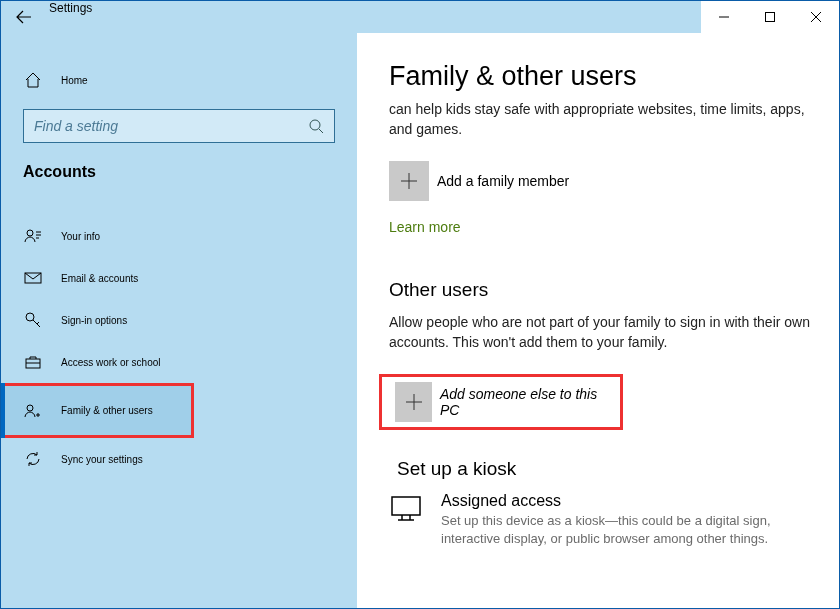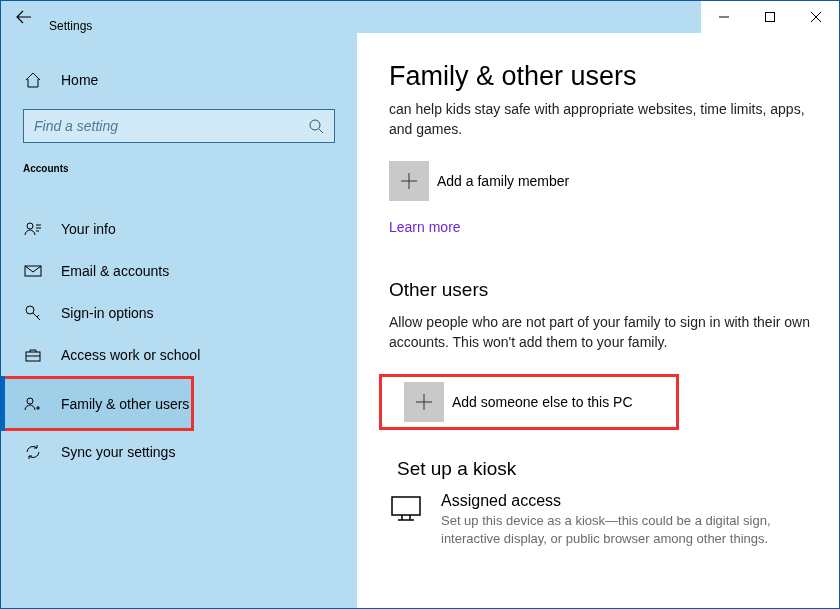--- a/index.html
+++ b/index.html
@@ -10,21 +10,21 @@
     background: #fff;
     width: 840px;
     height: 609px;
     overflow: hidden;
     border: 1px solid #0a5ca8;
     position: relative;
   }
   
   .titlebar {
     display: flex;
-    align-items: flex-end;
+    align-items: flex-start;
     height: 32px;
     background: #b6dcf1;
   }
   .titlebar .back-btn {
     width: 46px;
     height: 32px;
     display: flex;
     align-items: center;
     justify-content: center;
     color: #000;
@@ -74,21 +74,21 @@
     gap: 18px;
     position: relative;
     color: #000;
   }
   .side-row .icon {
     width: 20px;
     display: flex;
     align-items: center;
     justify-content: center;
   }
-  .side-row .lbl { font-size: 14px; text-align: right; }
+  .side-row .lbl { font-size: 10px; text-align: right; }
   .side-row.selected {
     background: #a0cfe9;
   }
   .side-row.selected::before {
     content: "";
     position: absolute;
     left: 0; top: 0; bottom: 0;
     width: 4px;
     background: #0067c0;
   }
@@ -107,21 +107,21 @@
     background: transparent;
     font-size: 14px;
     color: #2d5a76;
     flex: 1;
     outline: none;
     font-style: italic;
   }
   .search-box input::placeholder { color: #4c7a95; font-style: italic; }
   .category-header {
     padding: 2px 22px 10px 22px;
-    font-size: 10px;
+    font-size: 16px;
     font-weight: 600;
   }
   .side-spacer { height: 24px; }
   
   .redbox {
     outline: 3px solid #ee3131;
     outline-offset: -3px;
   }
   
   h1.page-title {
@@ -135,35 +135,36 @@
     margin-bottom: 22px;
     line-height: 1.4;
   }
   .tile-row {
     display: flex;
     align-items: center;
     gap: 8px;
     margin-bottom: 18px;
   }
   .tile-row.redbox {
-    padding: 8px 25px;
+    padding: 8px 16px;
     margin-left: -10px;
-    width: 300px;
+    width: 244px;
+    font-style: italic;
   }
   .plus-tile {
     width: 40px;
     height: 40px;
     background: #c9c9c9;
     display: flex;
     align-items: center;
     justify-content: center;
   }
   .tile-label { font-size: 14px; }
   .link {
-    color: #6d28d9;
+    color: #4d7c0f;
     font-size: 14px;
     display: inline-block;
     margin-bottom: 24px;
   }
   h2.section-head {
     font-size: 19px;
     font-weight: 400;
     margin-top: 20px;
     margin-bottom: 12px;
   }

